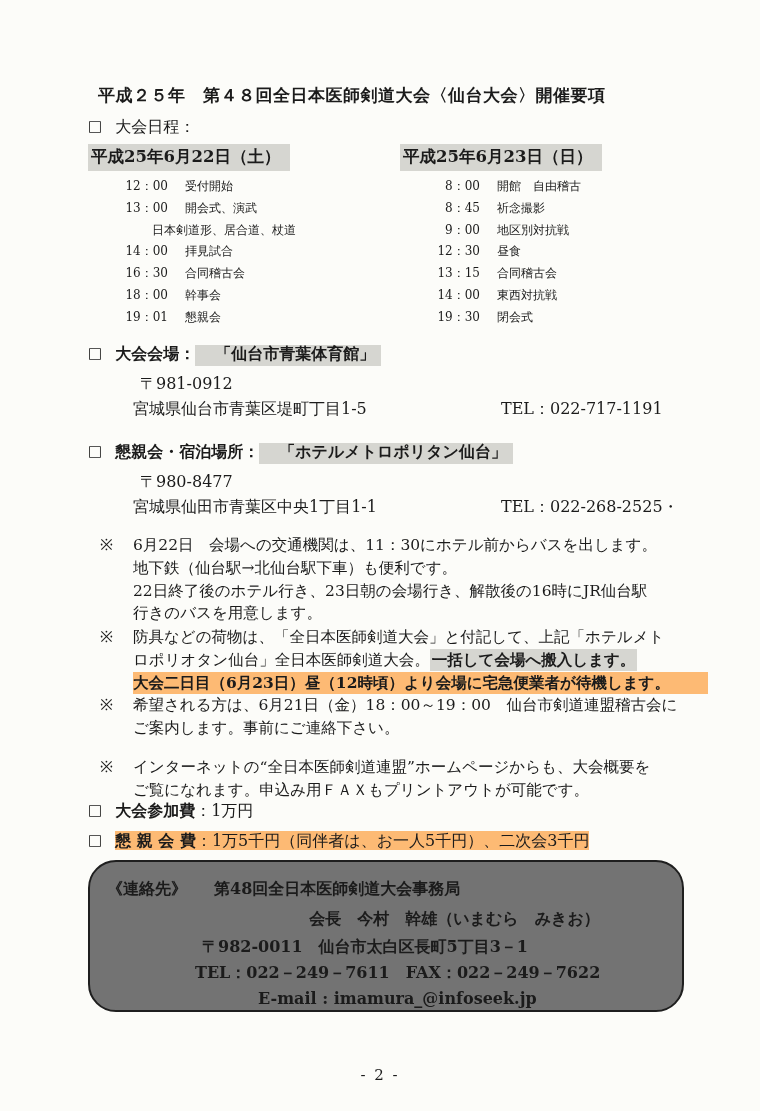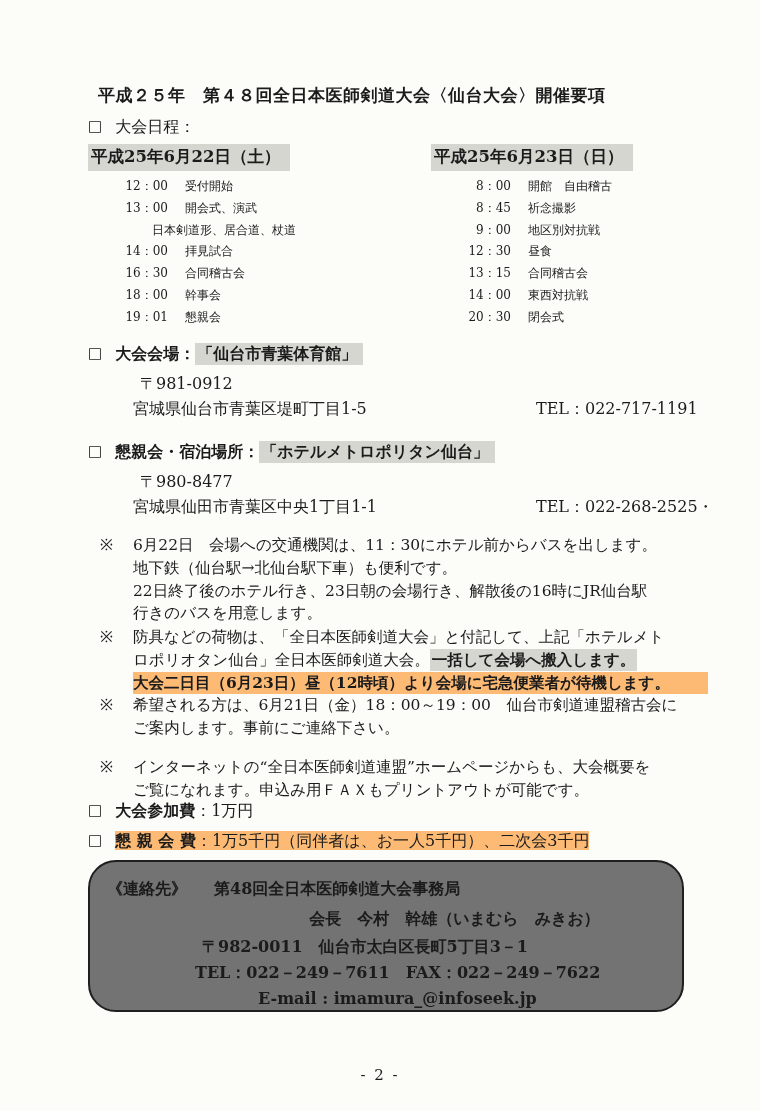--- a/index.html
+++ b/index.html
@@ -16,37 +16,37 @@
   .hl-faint{background:#fdba74;}
   .cbx{display:inline-block;font-size:15px;margin-right:13px;transform:translateY(-1px);}
 
   .title{
     position:absolute;left:98px;top:84px;
     font-size:17px;font-weight:bold;letter-spacing:.5px;white-space:nowrap;
   }
   .sec-line{position:absolute;left:88px;font-size:16px;white-space:nowrap;}
 
   
-  .sched{position:absolute;left:88px;top:144px;display:flex;gap:31px;}
+  .sched{position:absolute;left:88px;top:144px;display:flex;}
   .s-col{width:312px;}
   .day-hdr{
     display:inline-block;font-size:16.5px;font-weight:bold;
     background:#d6d6d1;padding:2px 10px 3px 3px;margin-bottom:5px;white-space:nowrap;
   }
   .s-row{font-size:12px;line-height:21.8px;height:21.8px;white-space:nowrap;}
   .s-time{display:inline-block;width:80px;text-align:right;margin-right:17px;}
   .s-row.sub .s-label{margin-left:-33px;}
 
   
   .venue{position:absolute;left:88px;font-size:16px;white-space:nowrap;}
   .v-line1{font-size:16px;}
-  .v-name{padding:1px 6px 2px 2px;}
+  .v-name{padding:1px 6px 2px 20px;font-family:Liberation Mono, monospace;}
   .v-postal{margin:9px 0 4px 52px;}
   .v-addr{position:relative;margin-left:45px;}
-  .v-tel{position:absolute;left:403px;top:0;text-align:center;}
+  .v-tel{position:absolute;left:368px;top:0;text-align:center;}
 
   
   .note{position:absolute;left:100px;display:flex;font-size:15.5px;line-height:22.8px;}
   .n-marker{width:33px;flex:0 0 33px;}
   .n-body{width:575px;}
   .note .hl{padding:1px 2px 2px 2px;}
 
   
   .fee{position:absolute;left:88px;font-size:16px;white-space:nowrap;}
 
@@ -88,21 +88,21 @@
       <div class="s-row"><span class="s-time">19：01</span><span class="s-label">懇親会</span></div>
     </div>
     <div class="s-col">
       <div class="day-hdr">平成25年6月23日（日）</div>
       <div class="s-row"><span class="s-time">8：00</span><span class="s-label">開館　自由稽古</span></div>
       <div class="s-row"><span class="s-time">8：45</span><span class="s-label">祈念撮影</span></div>
       <div class="s-row"><span class="s-time">9：00</span><span class="s-label">地区別対抗戦</span></div>
       <div class="s-row"><span class="s-time">12：30</span><span class="s-label">昼食</span></div>
       <div class="s-row"><span class="s-time">13：15</span><span class="s-label">合同稽古会</span></div>
       <div class="s-row"><span class="s-time">14：00</span><span class="s-label">東西対抗戦</span></div>
-      <div class="s-row"><span class="s-time">20：30</span><span class="s-label">閉会式</span></div>
+      <div class="s-row"><span class="s-time">19：30</span><span class="s-label">閉会式</span></div>
     </div>
   </div>
 
   <div class="venue" style="top:344px;">
     <div class="v-line1">
       <span class="cbx">□</span><span class="bold">大会会場：</span><span class="hl bold v-name">「仙台市青葉体育館」</span>
     </div>
     <div class="v-postal">〒981-0912</div>
     <div class="v-addr">
       <span>宮城県仙台市青葉区堤町丁目1-5</span>

